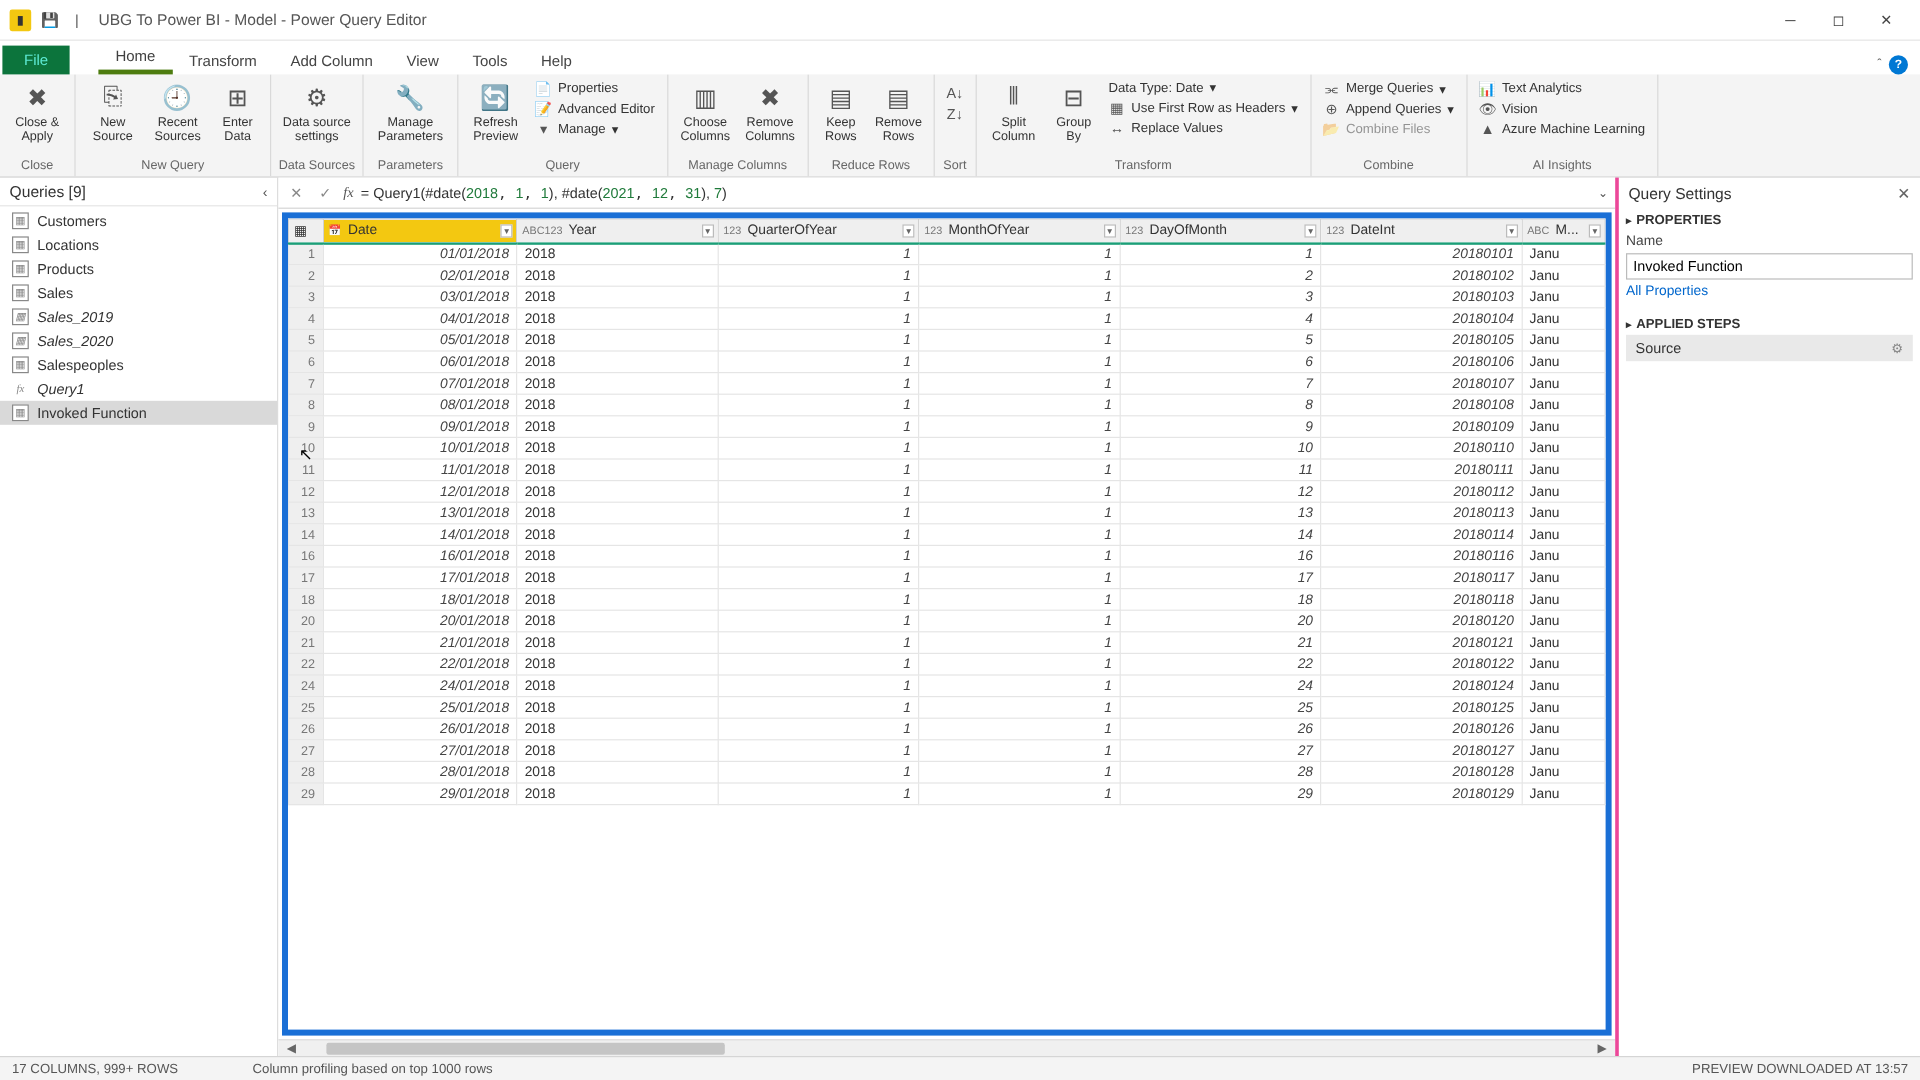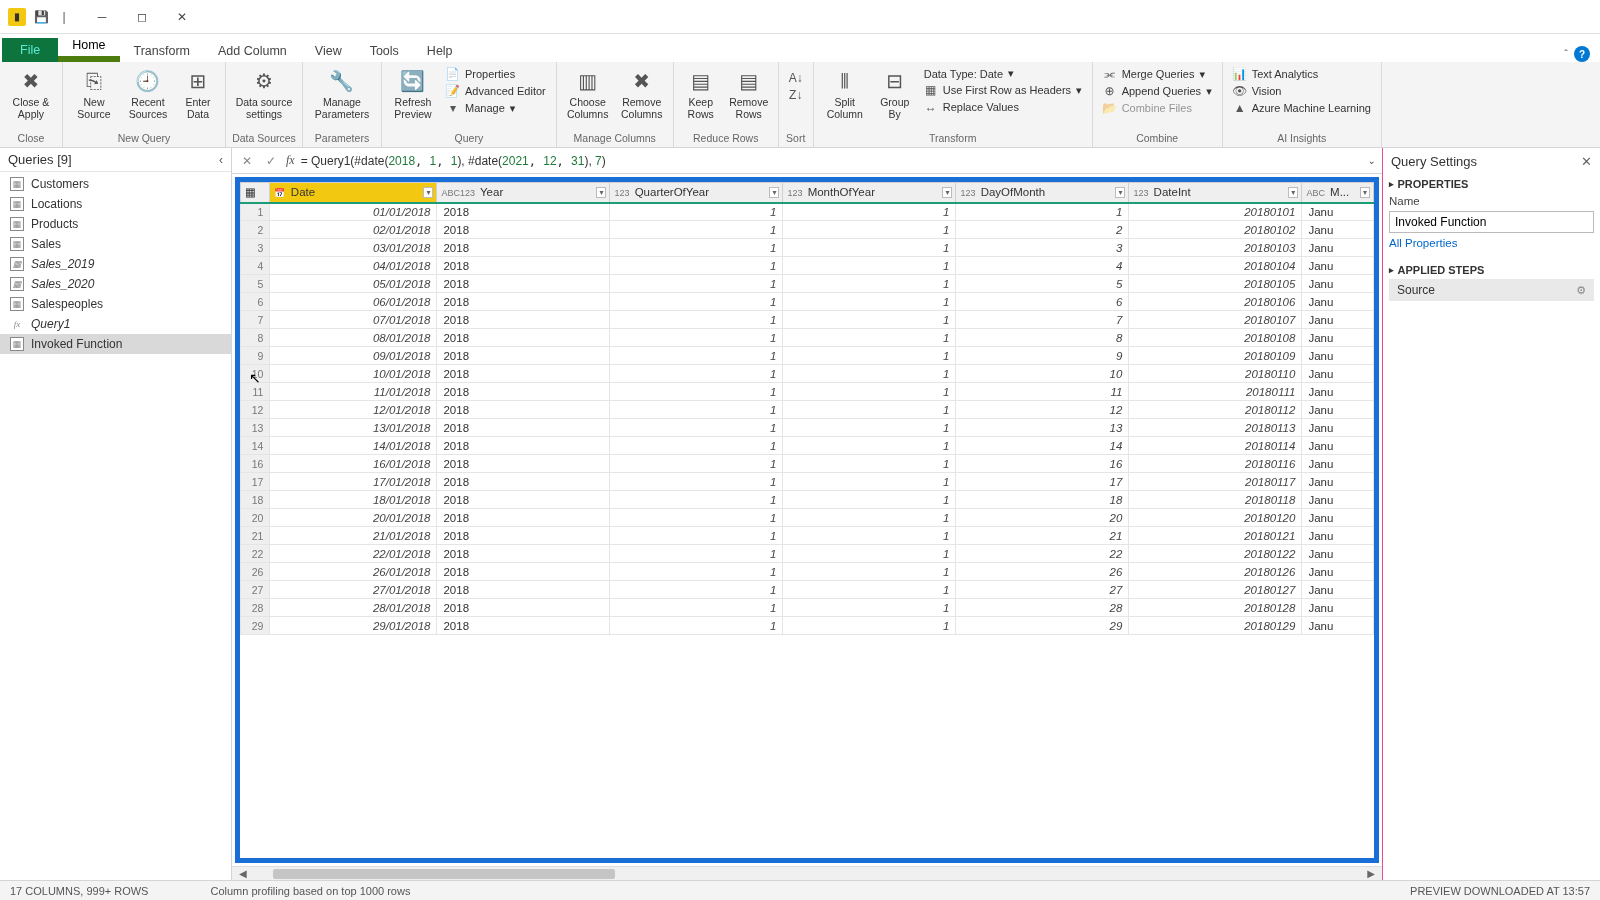--- a/index.html
+++ b/index.html
@@ -11,21 +11,21 @@
 .titlebar .qat { display:flex; gap:6px; margin-right:10px; }
 .titlebar .qat span { width:16px;height:16px; display:flex;align-items:center;justify-content:center; color:#555;}
 .titlebar .title { flex: 1; color: #555; font-size: 13px; }
 .titlebar .winbtns { display: flex; gap: 0; }
 .titlebar .winbtns div { width: 40px; height: 28px; display:flex;align-items:center;justify-content:center; color:#444; }
 
 
 .ribbontabs { height: 28px; background: #fff; display: flex; align-items: flex-end; padding-left: 2px; }
 .ribbontabs .tab { padding: 4px 14px; font-size: 12.5px; color: #444; cursor: pointer; }
 .ribbontabs .tab.file { background: #0c743c; color: #5eead4; padding: 5px 18px; }
-.ribbontabs .tab.active { border-bottom: 6px solid #4d7c0f; color: #000000; }
+.ribbontabs .tab.active { border-bottom: 4px solid #4d7c0f; color: #404040; margin-left: 24px; }
 .ribbontabs .spacer { flex: 1; }
 .ribbontabs .rightbtns { display:flex; align-items:center; gap:6px; padding-right:10px;}
 .ribbontabs .rightbtns .collapse { font-size:11px;color:#555;}
 .ribbontabs .rightbtns .help { width:16px;height:16px;border-radius:50%;background:#0078d4;color:#fff;display:flex;align-items:center;justify-content:center;font-size:10px;font-weight:bold;}
 
 
 .ribbon { height: 86px; background: #f4f4f4; border-bottom: 1px solid #d5d5d5; display: flex; overflow:hidden; }
 .group { border-right: 1px solid #d9d9d9; padding: 2px 6px; display: flex; flex-direction: column; }
 .group .controls { flex: 1; display: flex; gap: 4px; align-items:flex-start; }
 .group .label { text-align: center; font-size: 10.5px; color: #666; padding: 1px 0; }
@@ -73,21 +73,21 @@
 table.data td.date { text-align:right; font-style:italic; color:#444; }
 table.data td.num { text-align:right; font-style:italic; color:#444; }
 table.data td.txt { text-align:left; color:#333; }
 table.data tr.first td { border-top:2px solid #1b9e77; }
 
 .hscroll { height:14px; background:#f0f0f0; display:flex; align-items:center; padding:0 4px; border-top:1px solid #ddd;}
 .hscroll .thumb { height:10px; background:#c5c5c5; width:30%; margin-left:2%; border-radius:2px;}
 .hscroll .arrow { font-size:10px; color:#666; padding:0 3px;}
 
 
-.settings { width: 218px; border-left:1px solid #ec4899; padding:4px 6px; }
+.settings { width: 254px; border-left:3px solid #ec4899; padding:4px 6px; }
 .settings-hdr { display:flex; align-items:center; font-size:13px; color:#333; padding:2px 2px 6px; }
 .settings-hdr .close { margin-left:auto; color:#666; cursor:pointer; }
 .section { margin-bottom:10px; }
 .section .shdr { font-size:11px; font-weight:bold; color:#333; padding:3px 0; display:flex; align-items:center; gap:4px;}
 .section .shdr .tri { font-size:9px; }
 .section .row { padding:2px 0; font-size:11.5px; color:#444; }
 .section input[type=text] { width:100%; padding:3px 5px; border:1px solid #bbb; font-size:12px; }
 .section .link { color:#0066cc; cursor:pointer; }
 .step { background:#e9e9e9; padding:4px 8px; font-size:12px; display:flex; align-items:center; }
 .step .gear { margin-left:auto; color:#888; font-size:11px;}
@@ -98,20 +98,21 @@
 </style>
 </head>
 <body>
 
 <div class="titlebar">
   <div class="appicon">▮</div>
   <div class="qat">
     <span>💾</span>
     <span>|</span>
   </div>
+  <div class="title">UBG To Power BI - Model - Power Query Editor</div>
   <div class="winbtns">
     <div>─</div>
     <div>◻</div>
     <div>✕</div>
   </div>
 </div>
 
 <div class="ribbontabs">
   <div class="tab file">File</div>
   <div class="tab active">Home</div>
@@ -566,20 +567,40 @@
               <td class="rownum">22</td>
               <td class="date">22/01/2018</td>
               <td class="txt">2018</td>
               <td class="num">1</td>
               <td class="num">1</td>
               <td class="num">22</td>
               <td class="num">20180122</td>
               <td class="txt">Janu</td>
             </tr>
             <tr>
+              <td class="rownum">24</td>
+              <td class="date">24/01/2018</td>
+              <td class="txt">2018</td>
+              <td class="num">1</td>
+              <td class="num">1</td>
+              <td class="num">24</td>
+              <td class="num">20180124</td>
+              <td class="txt">Janu</td>
+            </tr>
+            <tr>
+              <td class="rownum">25</td>
+              <td class="date">25/01/2018</td>
+              <td class="txt">2018</td>
+              <td class="num">1</td>
+              <td class="num">1</td>
+              <td class="num">25</td>
+              <td class="num">20180125</td>
+              <td class="txt">Janu</td>
+            </tr>
+            <tr>
               <td class="rownum">26</td>
               <td class="date">26/01/2018</td>
               <td class="txt">2018</td>
               <td class="num">1</td>
               <td class="num">1</td>
               <td class="num">26</td>
               <td class="num">20180126</td>
               <td class="txt">Janu</td>
             </tr>
             <tr>

